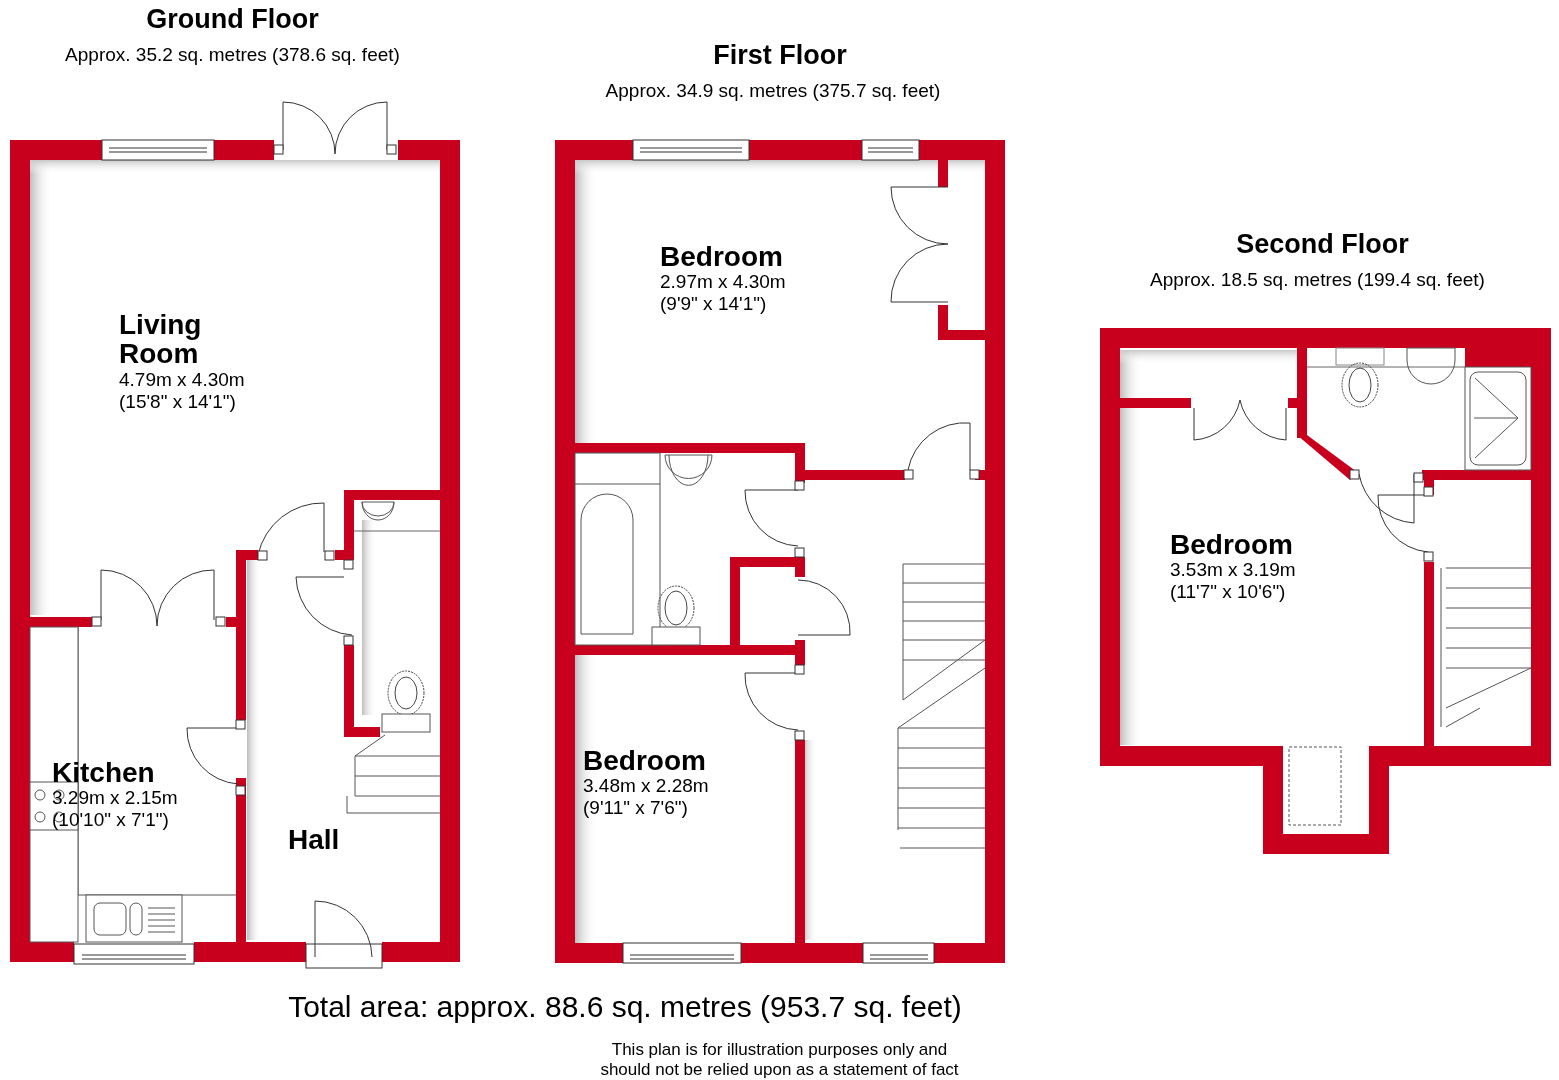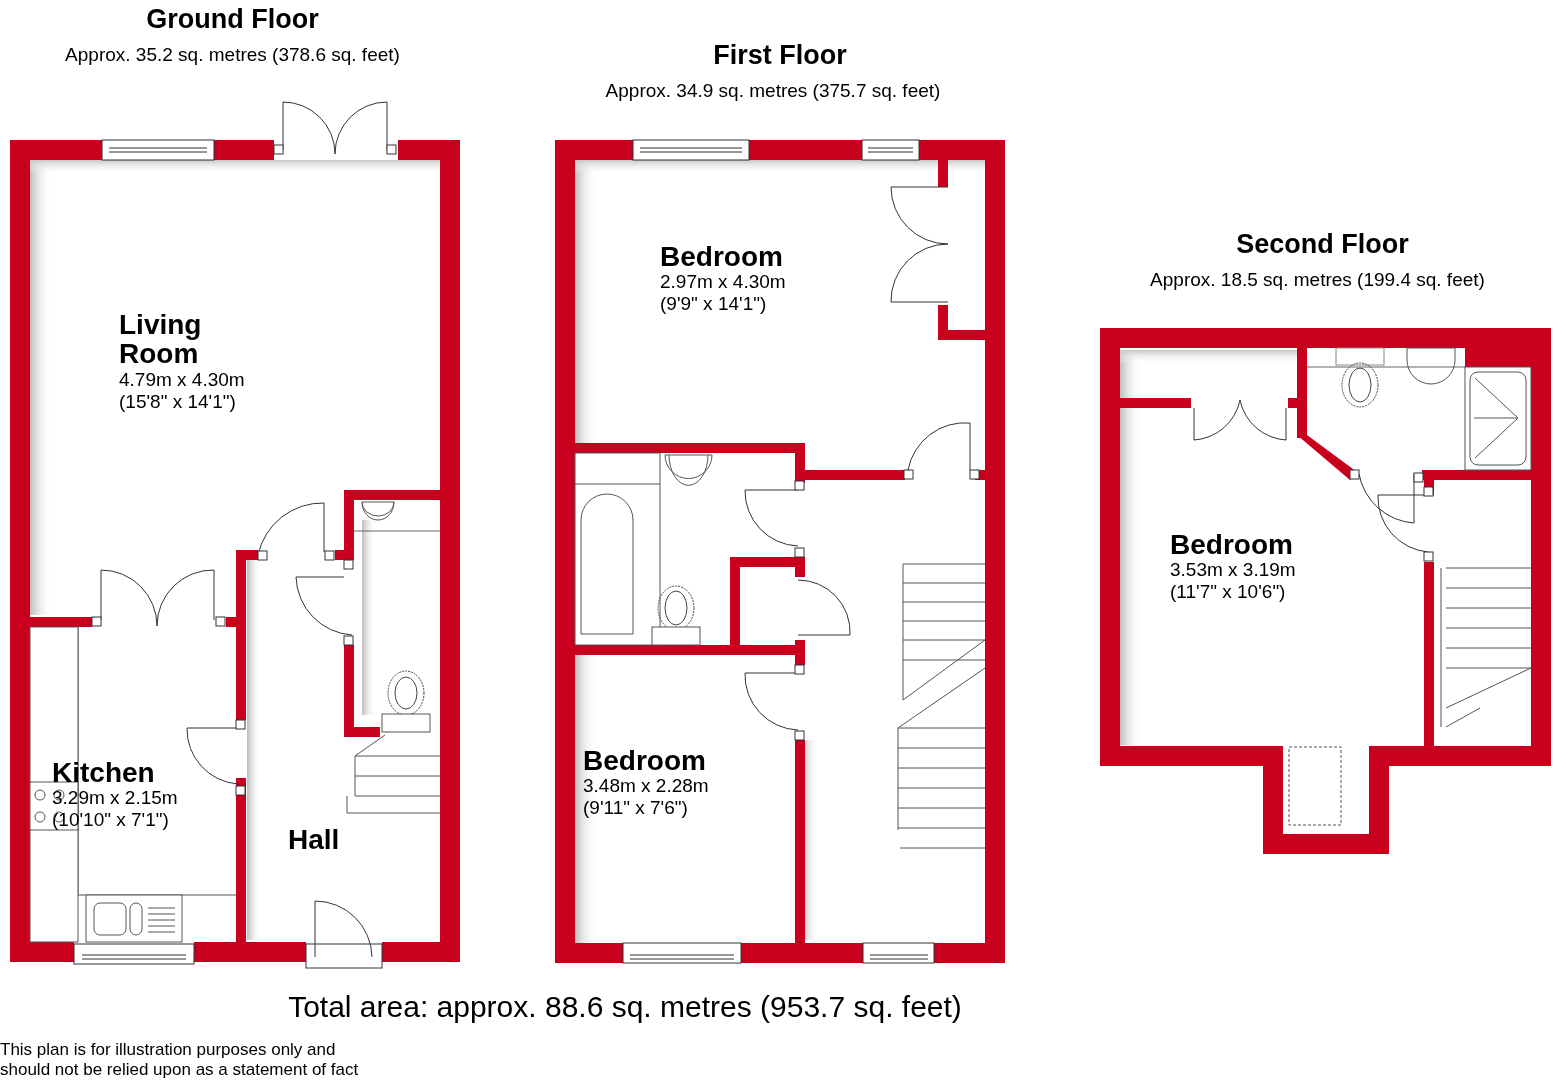--- a/index.html
+++ b/index.html
@@ -4,21 +4,21 @@
 <style>
   html, body { margin:0; padding:0; background:#ffffff; }
   body { width:1559px; height:1080px; position:relative; overflow:hidden; font-family:"Liberation Sans", sans-serif; color:#000; }
   .floor-title { position:absolute; font-weight:bold; font-size:27px; text-align:center; white-space:nowrap; }
   .floor-area { position:absolute; font-size:19px; text-align:center; white-space:nowrap; }
   .room-label { position:absolute; text-align:left; white-space:nowrap; line-height:1.05; }
   .room-name { font-weight:bold; font-size:28px; display:block; }
   .room-dim { font-size:19px; display:block; line-height:1.15; }
   svg.plan { position:absolute; left:0; top:0; }
   .total { position:absolute; left:0; width:1250px; top:990px; text-align:center; font-size:30px; }
-  .disclaimer { position:absolute; left:0; width:1559px; top:1040px; text-align:left; font-size:17px; line-height:20px; }
+  .disclaimer { position:absolute; left:0; width:1559px; top:1040px; text-align:center; font-size:17px; line-height:20px; }
 </style>
 </head>
 <body>
 
 <svg class="plan" width="1559" height="1080" viewBox="0 0 1559 1080">
   <defs>
     <linearGradient id="shadeL" x1="0" x2="1" y1="0" y2="0">
       <stop offset="0" stop-color="#bdbdbd"></stop>
         <stop offset="1" stop-color="#ffffff" stop-opacity="0"></stop>
     </linearGradient>

